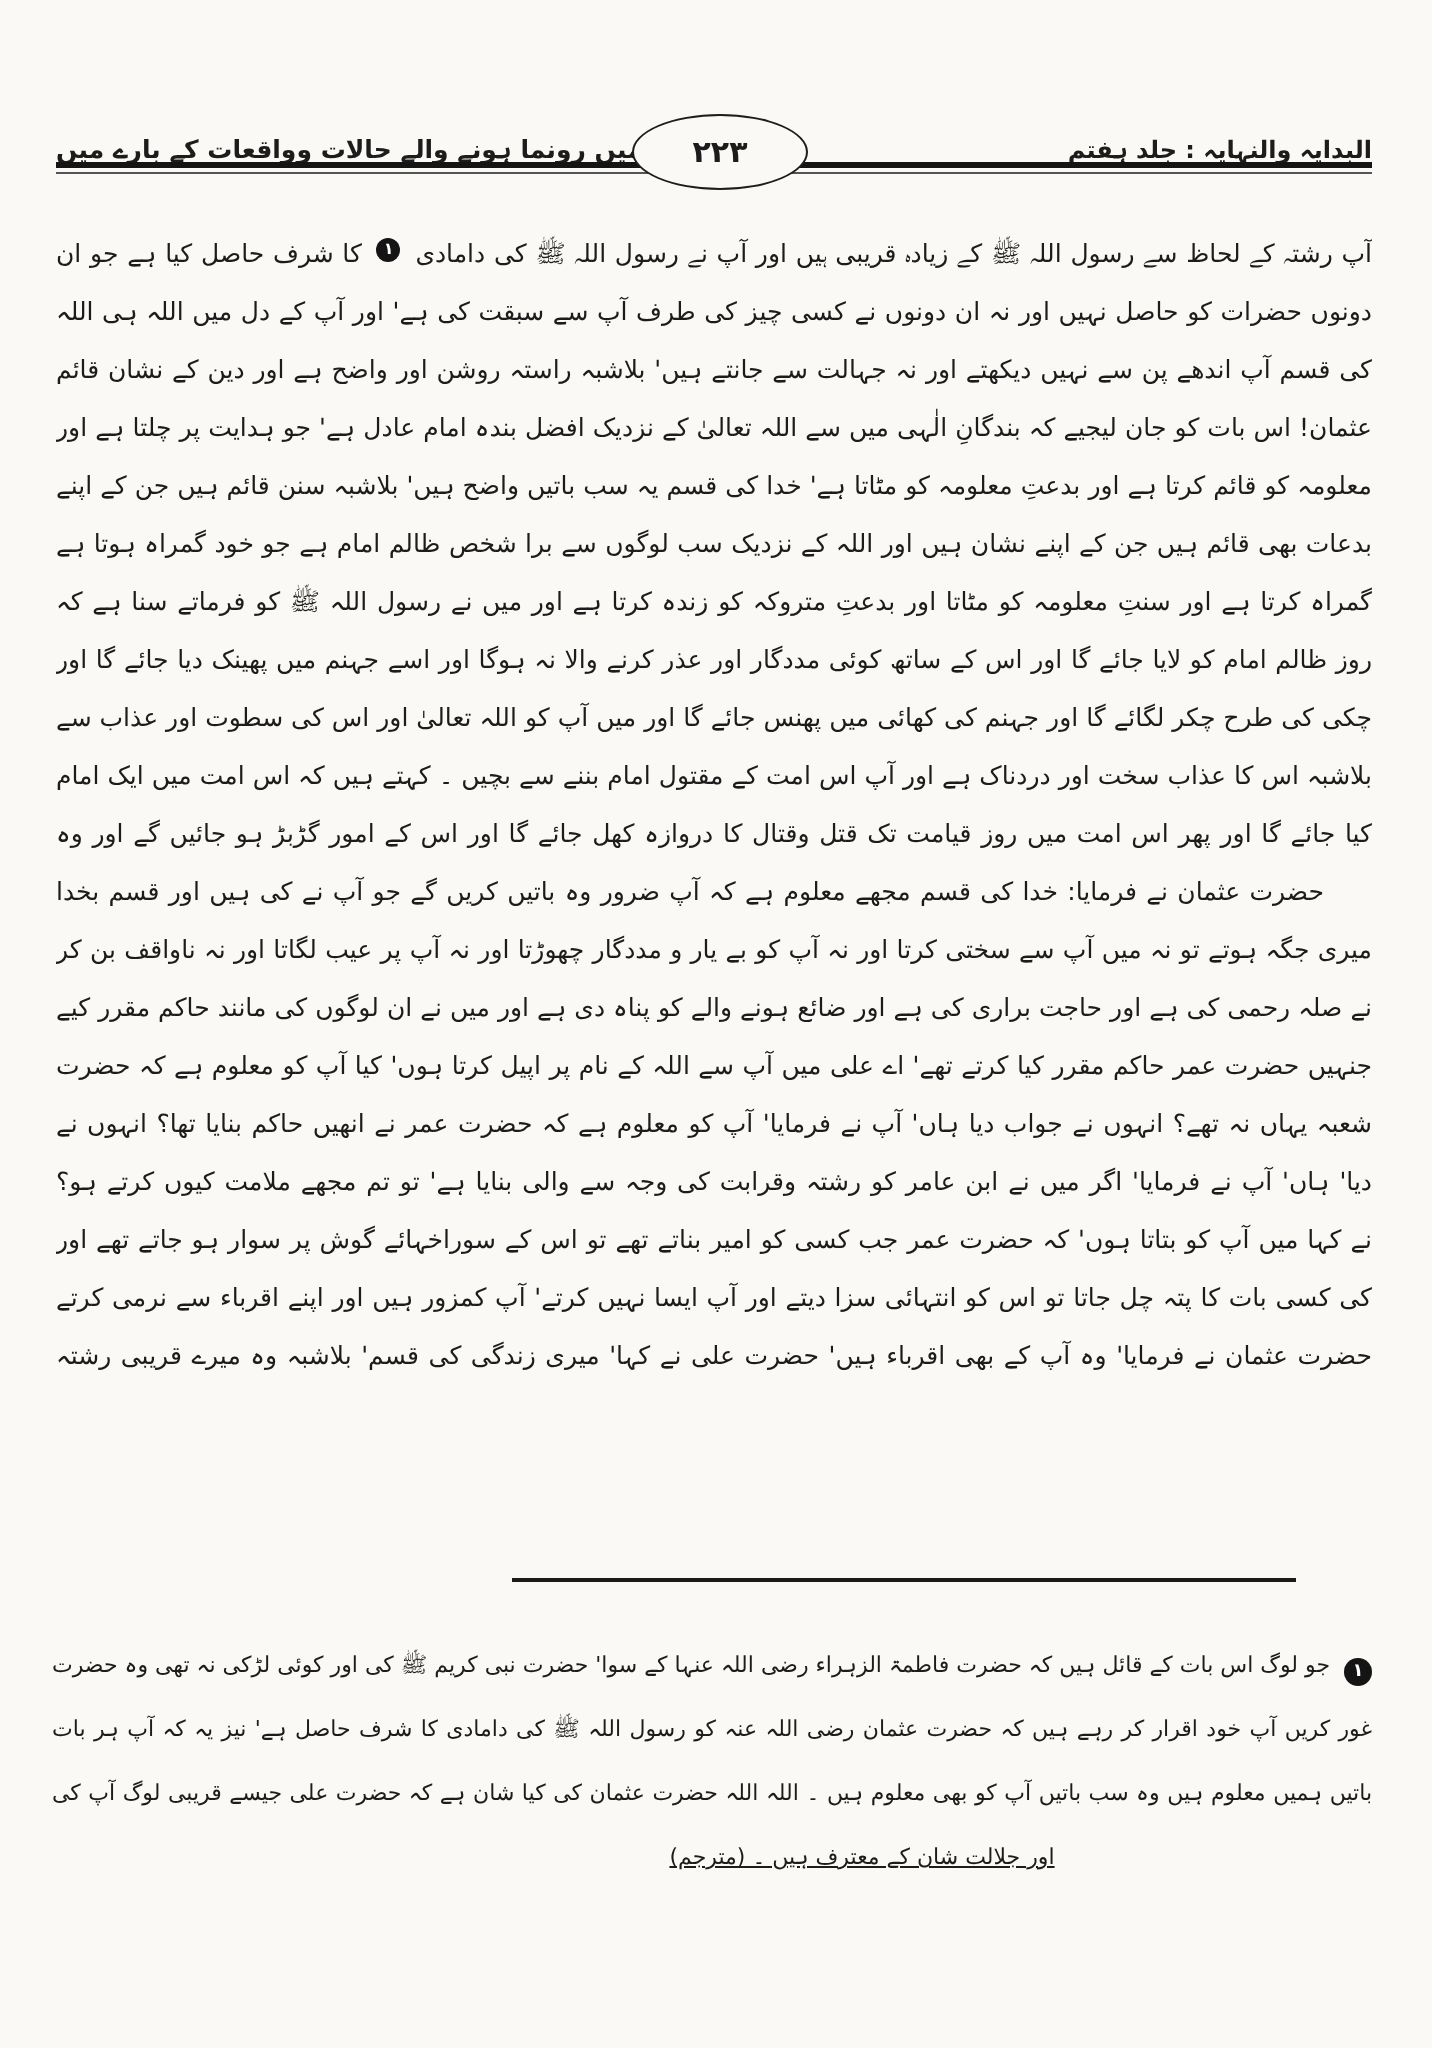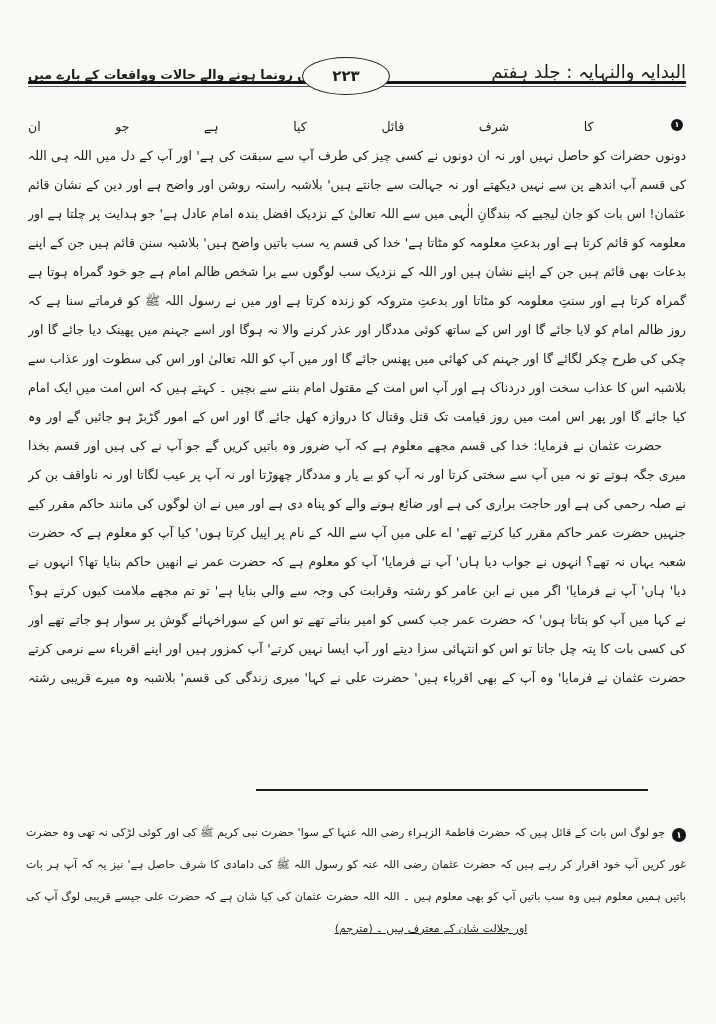--- a/index.html
+++ b/index.html
@@ -11,27 +11,27 @@
     direction:rtl;
     font-family:"DejaVu Sans",sans-serif;
     color:#1c1c1c;
     overflow:hidden;
   }
   
   .header{
     position:absolute;top:50px;left:28px;right:30px;height:32px;
     display:flex;justify-content:space-between;align-items:flex-end;
   }
-  .hdr-right{font-size:18px;font-weight:normal;white-space:nowrap;}
+  .hdr-right{font-size:12px;font-weight:bold;white-space:nowrap;}
   .hdr-left{font-size:12.5px;font-weight:bold;white-space:nowrap;}
   .header-rule{position:absolute;top:81px;left:28px;right:30px;}
   .header-rule .r1{height:2.5px;background:#141414;}
   .header-rule .r2{height:1px;background:#555;margin-top:2px;}
   .page-oval{
-    position:absolute;top:57px;left:302px;width:86px;height:36px;
+    position:absolute;top:57px;left:316px;width:86px;height:36px;
     border:1.6px solid #1d1d1d;border-radius:50%;
     background:#faf9f5;z-index:3;
     display:flex;align-items:center;justify-content:center;
   }
   .page-num{font-size:15px;font-weight:bold;letter-spacing:2px;}
   
   .body-text{position:absolute;top:112px;left:28px;right:30px;}
   .line{
     height:29px;line-height:29px;overflow:hidden;
     font-size:12.5px;
@@ -69,23 +69,23 @@
   </div>
   <div class="header-rule">
     <div class="r1"></div>
     <div class="r2"></div>
   </div>
   <div class="page-oval">
     <span class="page-num">۲۲۳</span>
   </div>
 
   <div class="body-text">
-    <div class="line"> <span class="dot ref-dot">
+    <div class="line"><span>آپ رشتہ کے لحاظ سے رسول اللہ ﷺ کے زیادہ قریبی ہیں اور آپ نے رسول اللہ ﷺ کی دامادی</span> <span class="dot ref-dot">
           <span>۱</span>
-        </span> <span>کا شرف قائل کیا ہے جو ان</span></div>
+        </span> <span>کا شرف حاصل کیا ہے جو ان</span></div>
     <div class="line">دونوں حضرات کو حاصل نہیں اور نہ ان دونوں نے کسی چیز کی طرف آپ سے سبقت کی ہے' اور آپ کے دل میں اللہ ہی اللہ ہے' خدا</div>
     <div class="line">کی قسم آپ اندھے پن سے نہیں دیکھتے اور نہ جہالت سے جانتے ہیں' بلاشبہ راستہ روشن اور واضح ہے اور دین کے نشان قائم ہیں' اے</div>
     <div class="line">عثمان! اس بات کو جان لیجیے کہ بندگانِ الٰہی میں سے اللہ تعالیٰ کے نزدیک افضل بندہ امام عادل ہے' جو ہدایت پر چلتا ہے اور سنت</div>
     <div class="line">معلومہ کو قائم کرتا ہے اور بدعتِ معلومہ کو مٹاتا ہے' خدا کی قسم یہ سب باتیں واضح ہیں' بلاشبہ سنن قائم ہیں جن کے اپنے نشان ہیں اور</div>
     <div class="line">بدعات بھی قائم ہیں جن کے اپنے نشان ہیں اور اللہ کے نزدیک سب لوگوں سے برا شخص ظالم امام ہے جو خود گمراہ ہوتا ہے اور لوگوں کو</div>
     <div class="line">گمراہ کرتا ہے اور سنتِ معلومہ کو مٹاتا اور بدعتِ متروکہ کو زندہ کرتا ہے اور میں نے رسول اللہ ﷺ کو فرماتے سنا ہے کہ قیامت کے</div>
     <div class="line">روز ظالم امام کو لایا جائے گا اور اس کے ساتھ کوئی مددگار اور عذر کرنے والا نہ ہوگا اور اسے جہنم میں پھینک دیا جائے گا اور وہ اس میں</div>
     <div class="line">چکی کی طرح چکر لگائے گا اور جہنم کی کھائی میں پھنس جائے گا اور میں آپ کو اللہ تعالیٰ اور اس کی سطوت اور عذاب سے انتباہ کرتا ہوں'</div>
     <div class="line">بلاشبہ اس کا عذاب سخت اور دردناک ہے اور آپ اس امت کے مقتول امام بننے سے بچیں ۔ کہتے ہیں کہ اس امت میں ایک امام قتل</div>
     <div class="line">کیا جائے گا اور پھر اس امت میں روز قیامت تک قتل وقتال کا دروازہ کھل جائے گا اور اس کے امور گڑبڑ ہو جائیں گے اور وہ ایسے</div>

